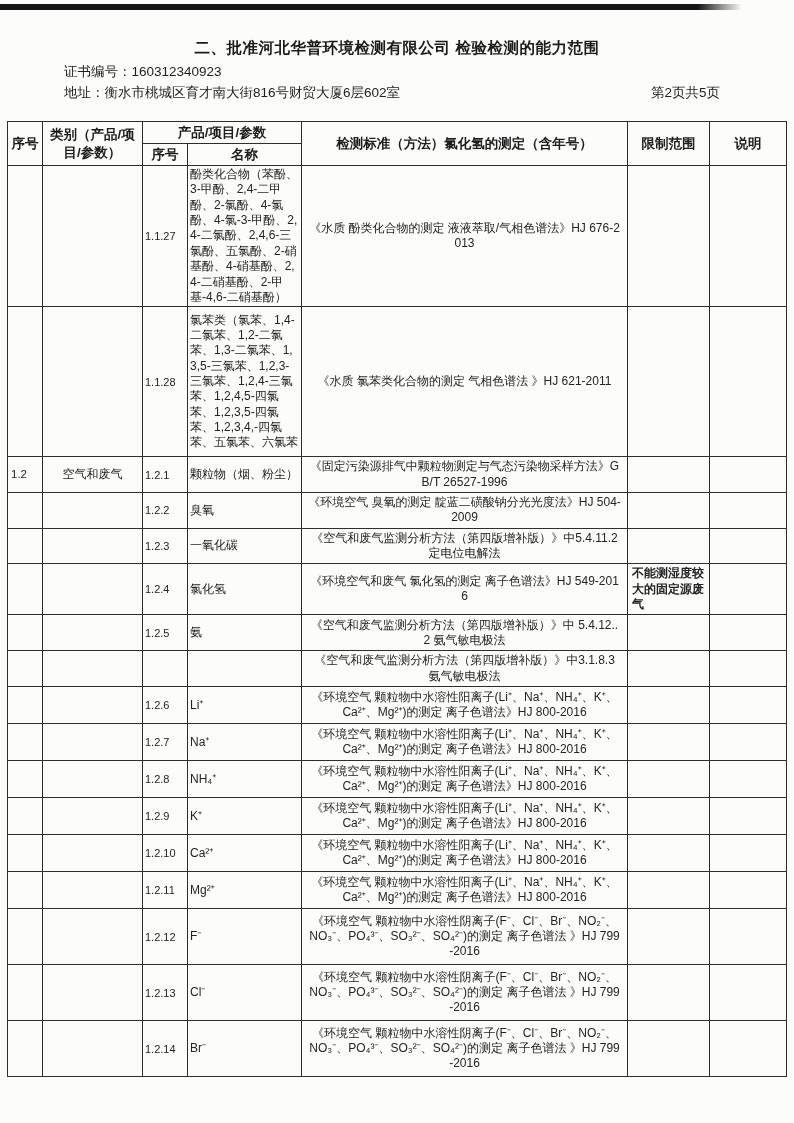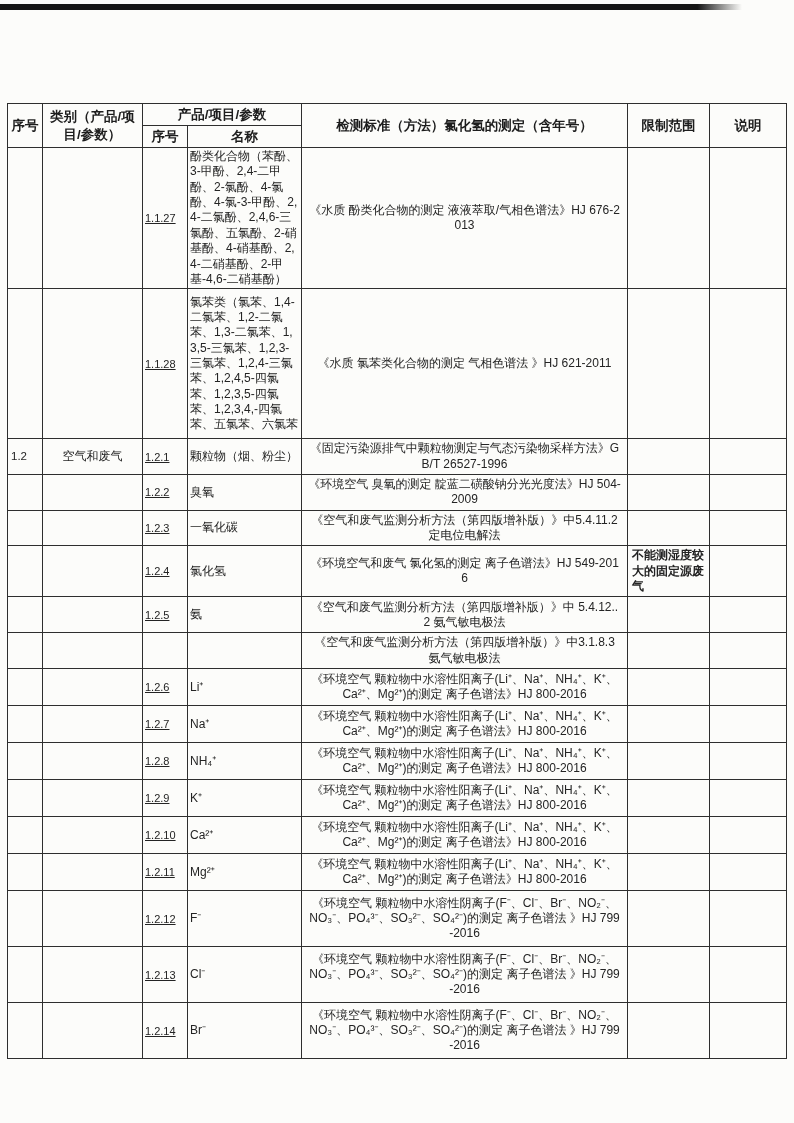--- a/index.html
+++ b/index.html
@@ -22,41 +22,41 @@
     font-size:15.5px; font-weight:bold;
     letter-spacing:0.5px;
     color:#1c1c1c;
   }
   .meta-line { margin:4px 0 0 64px; font-size:13.5px; color:#1f1f1f; }
   .addr-row {
     display:flex; justify-content:space-between; align-items:baseline;
     margin:3px 74px 0 64px; font-size:13.5px; color:#1f1f1f;
   }
   table.cap {
-    position:absolute; top:103px; left:7px;
+    position:absolute; top:121px; left:7px;
     border-collapse:collapse; table-layout:fixed;
     width:779px;
     font-size:12px; color:#242424;
   }
   table.cap th, table.cap td {
     border:1px solid #2e2e2e;
     line-height:1.28;
     overflow:hidden;
   }
   table.cap thead th {
     font-weight:600; font-size:13.5px;
     text-align:center; vertical-align:middle;
     padding:1px 2px;
     color:#1d1d1d;
   }
   thead tr { height:22px; }
   td { vertical-align:middle; }
   .c-seq   { padding:1px 3px; text-align:left; font-size:11.5px; vertical-align:middle; }
   .c-cat   { padding:1px 4px; text-align:center;font-family:Liberation Serif, serif; }
-  .c-subseq{ padding:1px 2px; text-align:left; font-size:11px; letter-spacing:0; white-space:nowrap;text-decoration:underline; }
+  .c-subseq{ padding:1px 2px; text-align:left; font-size:11px; letter-spacing:0; white-space:nowrap; }
   .c-name  { padding:1px 2px; text-align:left; word-break:break-all; }
   .c-std   { padding:2px 6px; text-align:center; word-break:break-all; }
   .c-limit { padding:2px 4px; text-align:left; word-break:break-all; vertical-align:top;font-weight:bold; }
   .c-note  { padding:1px 2px; }
   tbody tr:nth-child(1) { height:136px; }
   tbody tr:nth-child(2) { height:150px; }
   tbody tr:nth-child(3), tbody tr:nth-child(4), tbody tr:nth-child(5) { height:35px; }
   tbody tr:nth-child(6) { height:46px; }
   tbody tr:nth-child(7) { height:36px; }
   tbody tr:nth-child(8) { height:32px; }
@@ -64,20 +64,28 @@
   tbody tr:nth-child(12), tbody tr:nth-child(13), tbody tr:nth-child(14) { height:37px; }
   tbody tr:nth-child(15), tbody tr:nth-child(16), tbody tr:nth-child(17) { height:56px; }
 </style>
 </head>
 <body>
 
 <div class="page">
 
   <div class="scan-strip"></div>
 
+  <div class="doc-header">
+    <div class="doc-title">二、批准河北华普环境检测有限公司 检验检测的能力范围</div>
+    <div class="meta-line">证书编号：160312340923</div>
+    <div class="addr-row">
+      <span>地址：衡水市桃城区育才南大街816号财贸大厦6层602室</span>
+      <span>第2页共5页</span>
+    </div>
+  </div>
 
   <table class="cap">
     <colgroup>
       <col style="width:35px">
       <col style="width:100px">
       <col style="width:45px">
       <col style="width:114px">
       <col style="width:326px">
       <col style="width:82px">
       <col style="width:77px">

